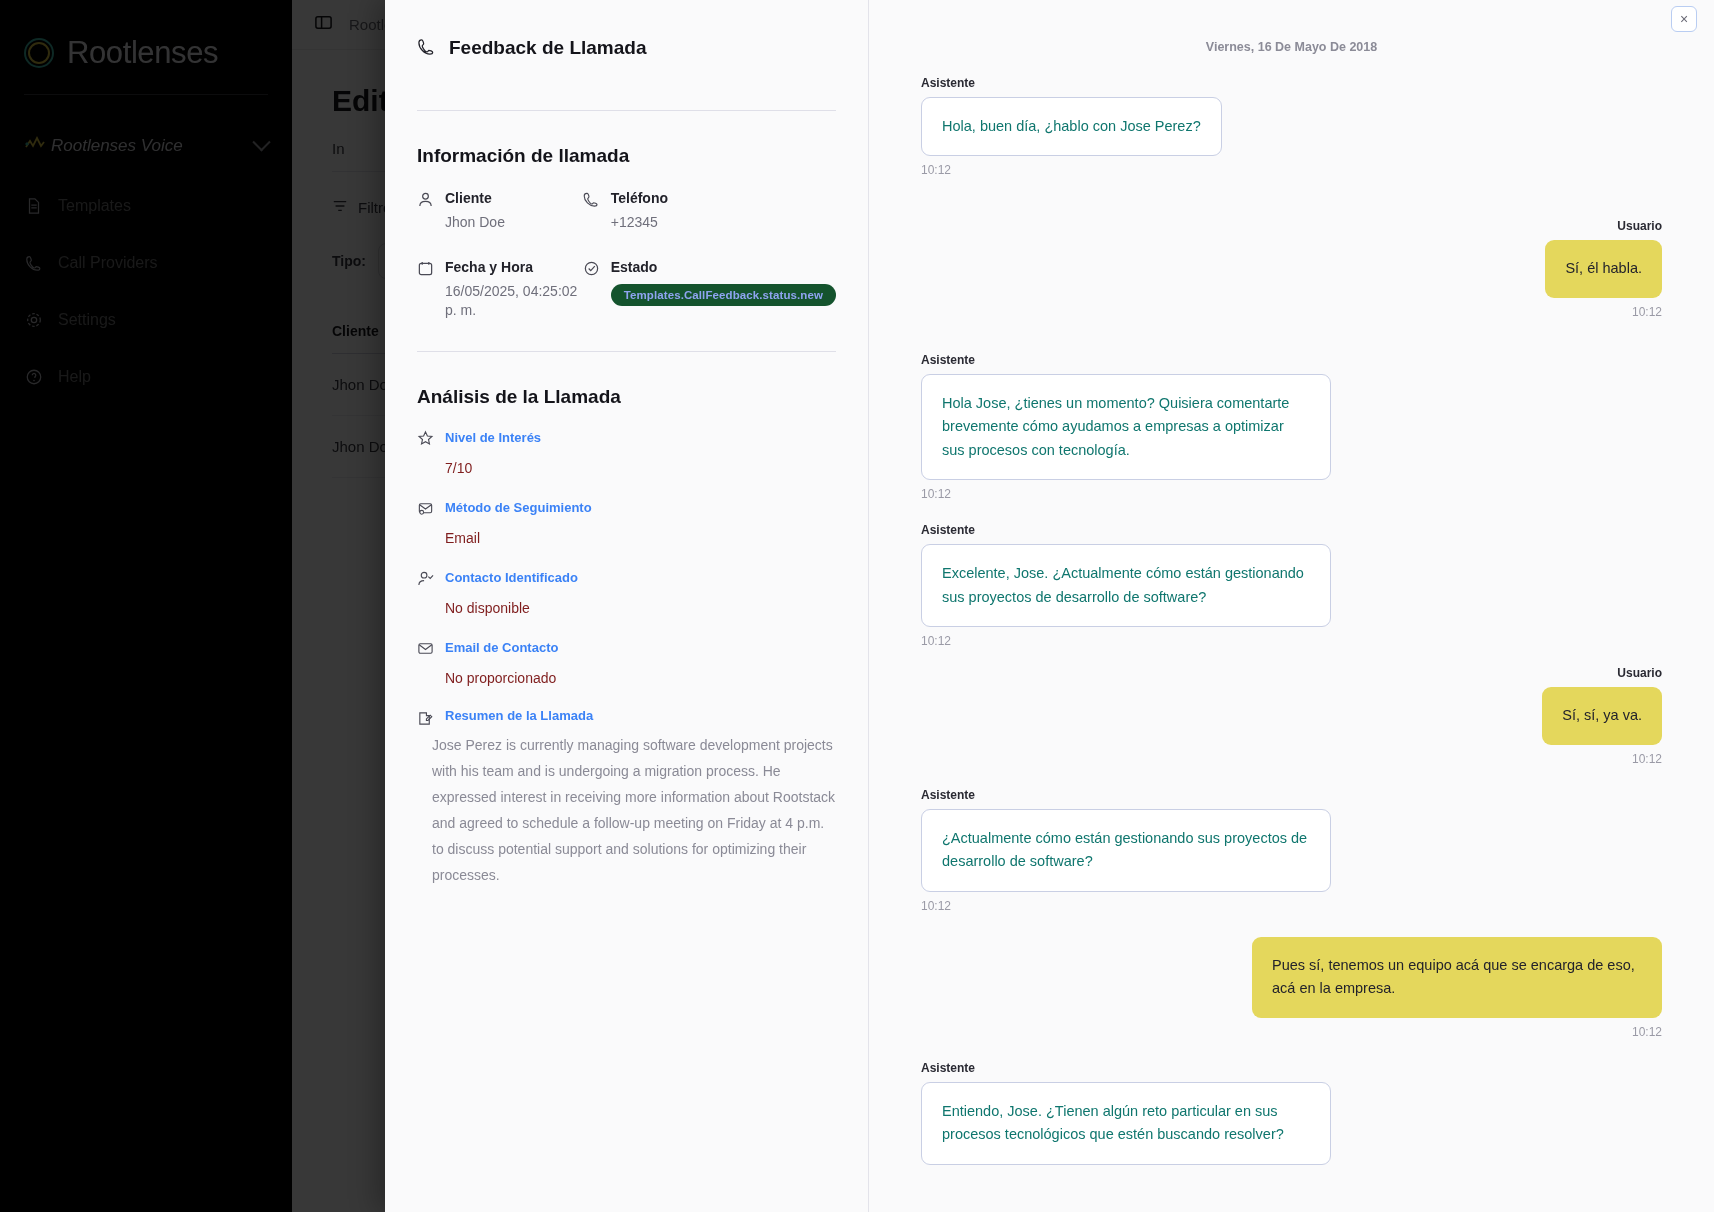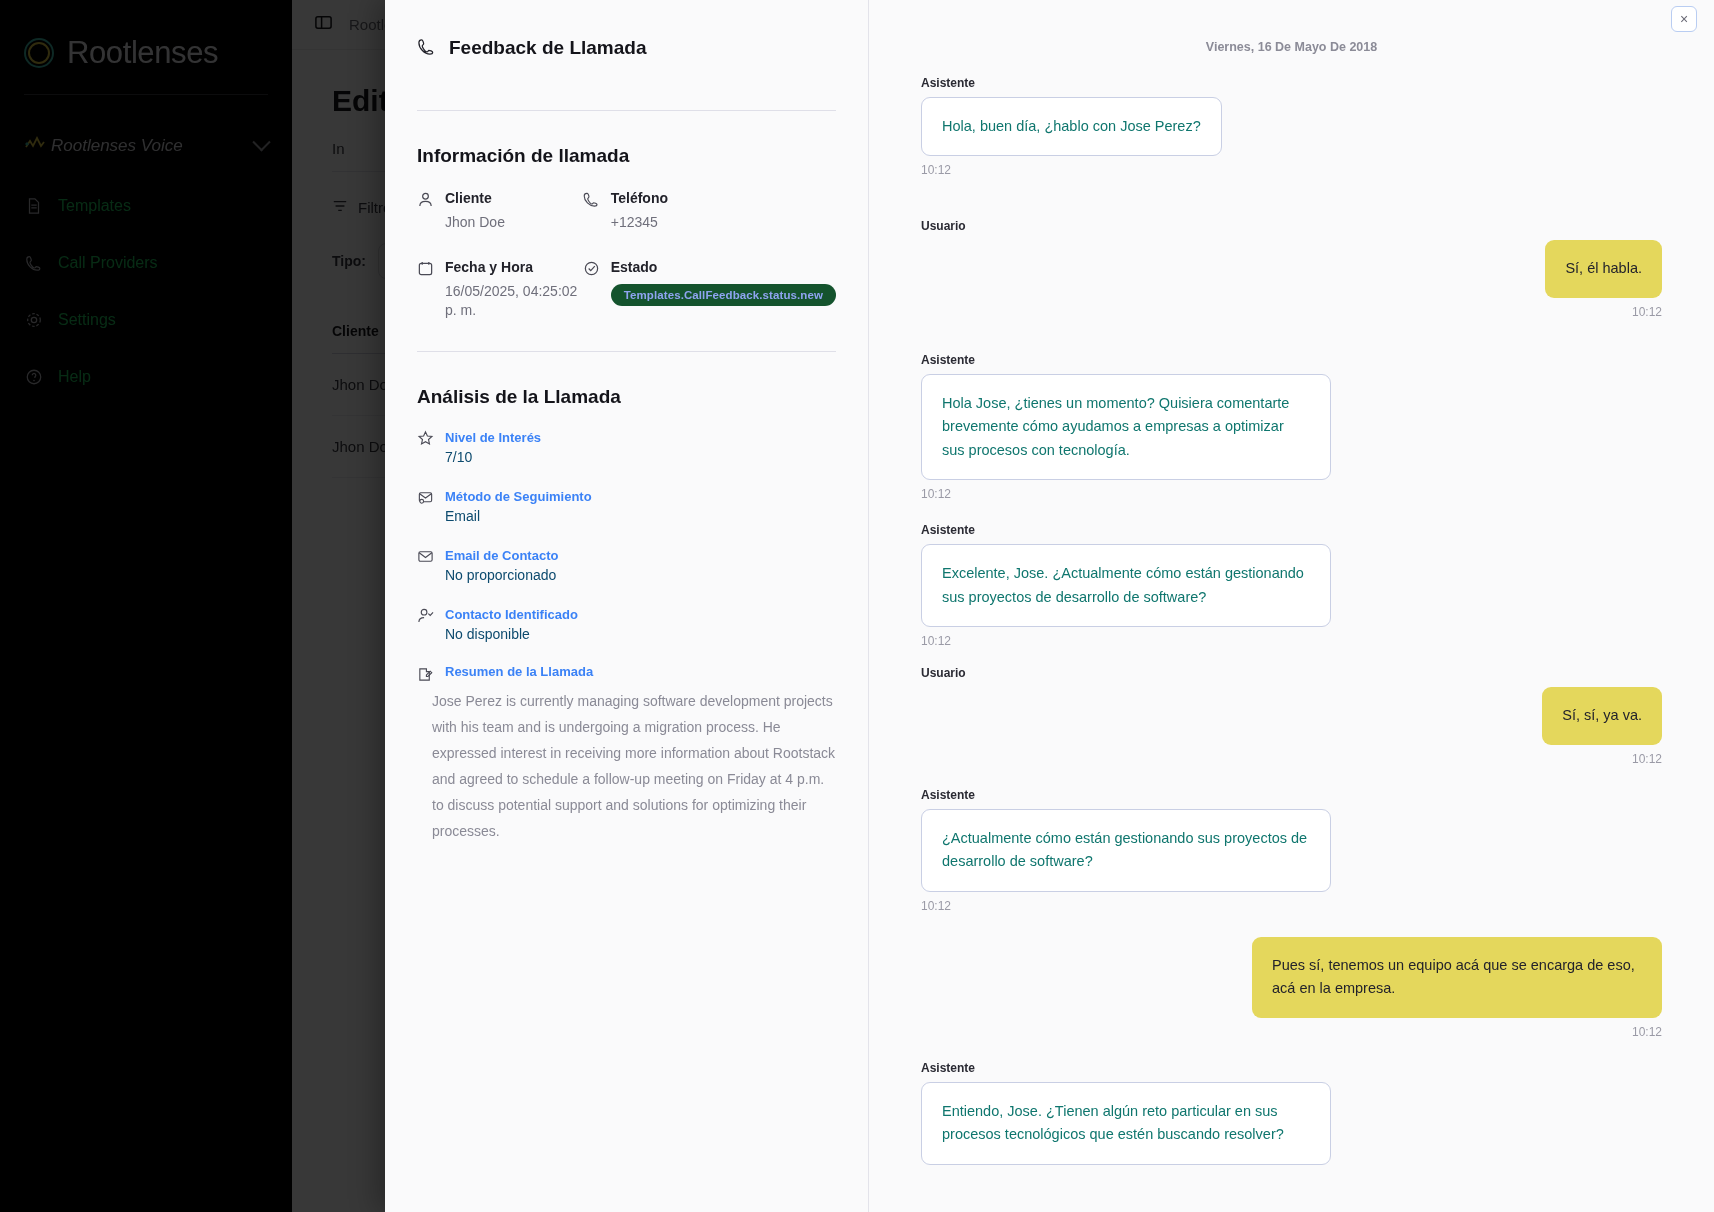--- a/index.html
+++ b/index.html
@@ -21,21 +21,21 @@
   }
   .bg-logo-row { display: flex; align-items: center; gap: 11px; padding-top: 28px; height: 78px; }
   .bg-logo-mark { width: 34px; height: 34px; position: relative; flex-shrink: 0; }
   .bg-logo-text { font-size: 31px; letter-spacing: -0.4px; color: #e9e9ec; font-weight: 400; }
   .bg-divider { height: 1px; background: #3a3a3d; margin: 16px 2px 0 2px; }
 
   .bg-workspace { display: flex; align-items: center; gap: 5px; height: 62px; margin-top: 20px; padding: 0 2px; font-style: italic; }
   .bg-workspace-label { font-size: 17px; color: #d7d7db; flex: 1; }
   .chev { width: 13px; height: 13px; border-right: 2px solid #9a9aa0; border-bottom: 2px solid #9a9aa0; transform: rotate(45deg) translate(-3px,-3px); }
 
-  .bg-navitem { display: flex; align-items: center; gap: 14px; height: 57px; padding: 0 2px; color: #22c55e; font-size: 16px; }
+  .bg-navitem { display: flex; align-items: center; gap: 14px; height: 57px; padding: 0 2px; color: #737373; font-size: 16px; }
   .bg-navitem .ico { width: 20px; height: 20px; flex-shrink: 0; display: flex; align-items: center; justify-content: center; }
 
   .bg-main { flex: 1; position: relative; background: #ffffff; overflow: hidden; }
   .bg-topbar { height: 50px; display: flex; align-items: center; gap: 16px; padding: 0 22px; border-bottom: 1px solid #ececed; }
   .bg-breadcrumb { font-size: 15px; color: #6b6b72; }
   .bg-page { padding: 34px 40px 0 40px; }
   .bg-title { font-size: 30px; font-weight: 600; color: #1a1a1e; }
   .bg-tabs { margin-top: 22px; border-bottom: 1px solid #e4e4ea; display: flex; gap: 28px; padding-bottom: 14px; }
   .bg-tab { font-size: 15px; color: #3a3a42; }
   .bg-filters { display: flex; align-items: center; gap: 10px; margin-top: 26px; font-size: 15px; color: #3a3a42; }
@@ -82,21 +82,21 @@
     border-radius: 999px;
     font-size: 11.5px; font-weight: 700;
     padding: 5px 13px; letter-spacing: 0.1px;
     white-space: nowrap;
   }
 
   .analysis-list { margin-top: 20px; }
   .an-item { display: flex; gap: 11px; margin-bottom: 22px; }
   .an-ico { width: 17px; height: 17px; flex-shrink: 0; margin-top: 2px; }
   .an-label { font-size: 13px; font-weight: 700; color: #3b82f6; }
-  .an-value { font-size: 14px; color: #0c4a6e; margin-top: 3px; }
+  .an-value { font-size: 14px; color: #7f1d1d; margin-top: 14px; }
 
   .summary-text {
     font-size: 14px; color: #8a8a96; line-height: 1.85;
     margin-top: 6px; padding-left: 15px; max-width: 455px;
   }
 
   
   .pane-right { flex: 1; height: 100%; position: relative; padding: 0 52px; overflow: hidden; }
   .chat-date { text-align: center; font-size: 12.5px; font-weight: 700; color: #8b8b97; padding-top: 40px; }
   .chat-scroll { padding-top: 22px; }
@@ -108,21 +108,21 @@
   .msg.assistant .msg-role { text-align: left; }
   .msg.assistant .bubble {
     display: inline-block; max-width: 410px;
     background: #ffffff; border: 1px solid #c9cfe4;
     border-radius: 9px; padding: 17px 20px;
     font-size: 14.5px; color: #0f766e; line-height: 1.62;
   }
   .msg.assistant .msg-time { text-align: left; }
 
   .msg.user { text-align: right; }
-  .msg.user .msg-role { text-align: left; }
+  .msg.user .msg-role { text-align: right; }
   .msg.user .bubble {
     display: inline-block; max-width: 410px; text-align: left;
     background: #e4d75c; border-radius: 9px;
     padding: 17px 20px;
     font-size: 14.5px; color: #23232b; line-height: 1.62;
   }
   .msg.user .msg-time { text-align: right; }
 
   #close-button {
     position: absolute; right: 17px; top: 6px;
@@ -334,44 +334,44 @@
         </span>
         <span>
           <span class="an-label">Método de Seguimiento</span>
           <span class="an-value" style="display:block">Email</span>
         </span>
       </div>
 
       <div class="an-item">
         <span class="an-ico">
           <svg viewBox="0 0 18 18" width="17" height="17">
-              <rect x="2" y="4" width="14" height="10" rx="1.5" fill="none" stroke="#4a4a55" stroke-width="1.2"></rect>
-              <path d="M2.3 5l6.7 5 6.7-5" fill="none" stroke="#4a4a55" stroke-width="1.2"></path>
-            </svg>
-        </span>
-        <span>
-          <span class="an-label">Email de Contacto</span>
-          <span class="an-value" style="display:block">No proporcionado</span>
-        </span>
-      </div>
-
-      <div class="an-item">
-        <span class="an-ico">
-          <svg viewBox="0 0 18 18" width="17" height="17">
               <circle cx="7.5" cy="5.5" r="3" fill="none" stroke="#4a4a55" stroke-width="1.2"></circle>
               <path d="M2 16c0-3.2 2.4-4.8 5.5-4.8" fill="none" stroke="#4a4a55" stroke-width="1.2"></path>
               <path d="M12 7l2 2 3-3.2" fill="none" stroke="#4a4a55" stroke-width="1.2"></path>
             </svg>
         </span>
         <span>
           <span class="an-label">Contacto Identificado</span>
           <span class="an-value" style="display:block">No disponible</span>
         </span>
       </div>
 
+      <div class="an-item">
+        <span class="an-ico">
+          <svg viewBox="0 0 18 18" width="17" height="17">
+              <rect x="2" y="4" width="14" height="10" rx="1.5" fill="none" stroke="#4a4a55" stroke-width="1.2"></rect>
+              <path d="M2.3 5l6.7 5 6.7-5" fill="none" stroke="#4a4a55" stroke-width="1.2"></path>
+            </svg>
+        </span>
+        <span>
+          <span class="an-label">Email de Contacto</span>
+          <span class="an-value" style="display:block">No proporcionado</span>
+        </span>
+      </div>
+
       <div class="an-item" style="margin-bottom:6px">
         <span class="an-ico">
           <svg viewBox="0 0 18 18" width="17" height="17">
               <path d="M3 3h7v3h3v9H3z" fill="none" stroke="#4a4a55" stroke-width="1.2"></path>
               <path d="M10 9.5l4-4 1.6 1.6-4 4H10z" fill="none" stroke="#4a4a55" stroke-width="1.2"></path>
             </svg>
         </span>
         <span class="an-label">Resumen de la Llamada</span>
       </div>
 

